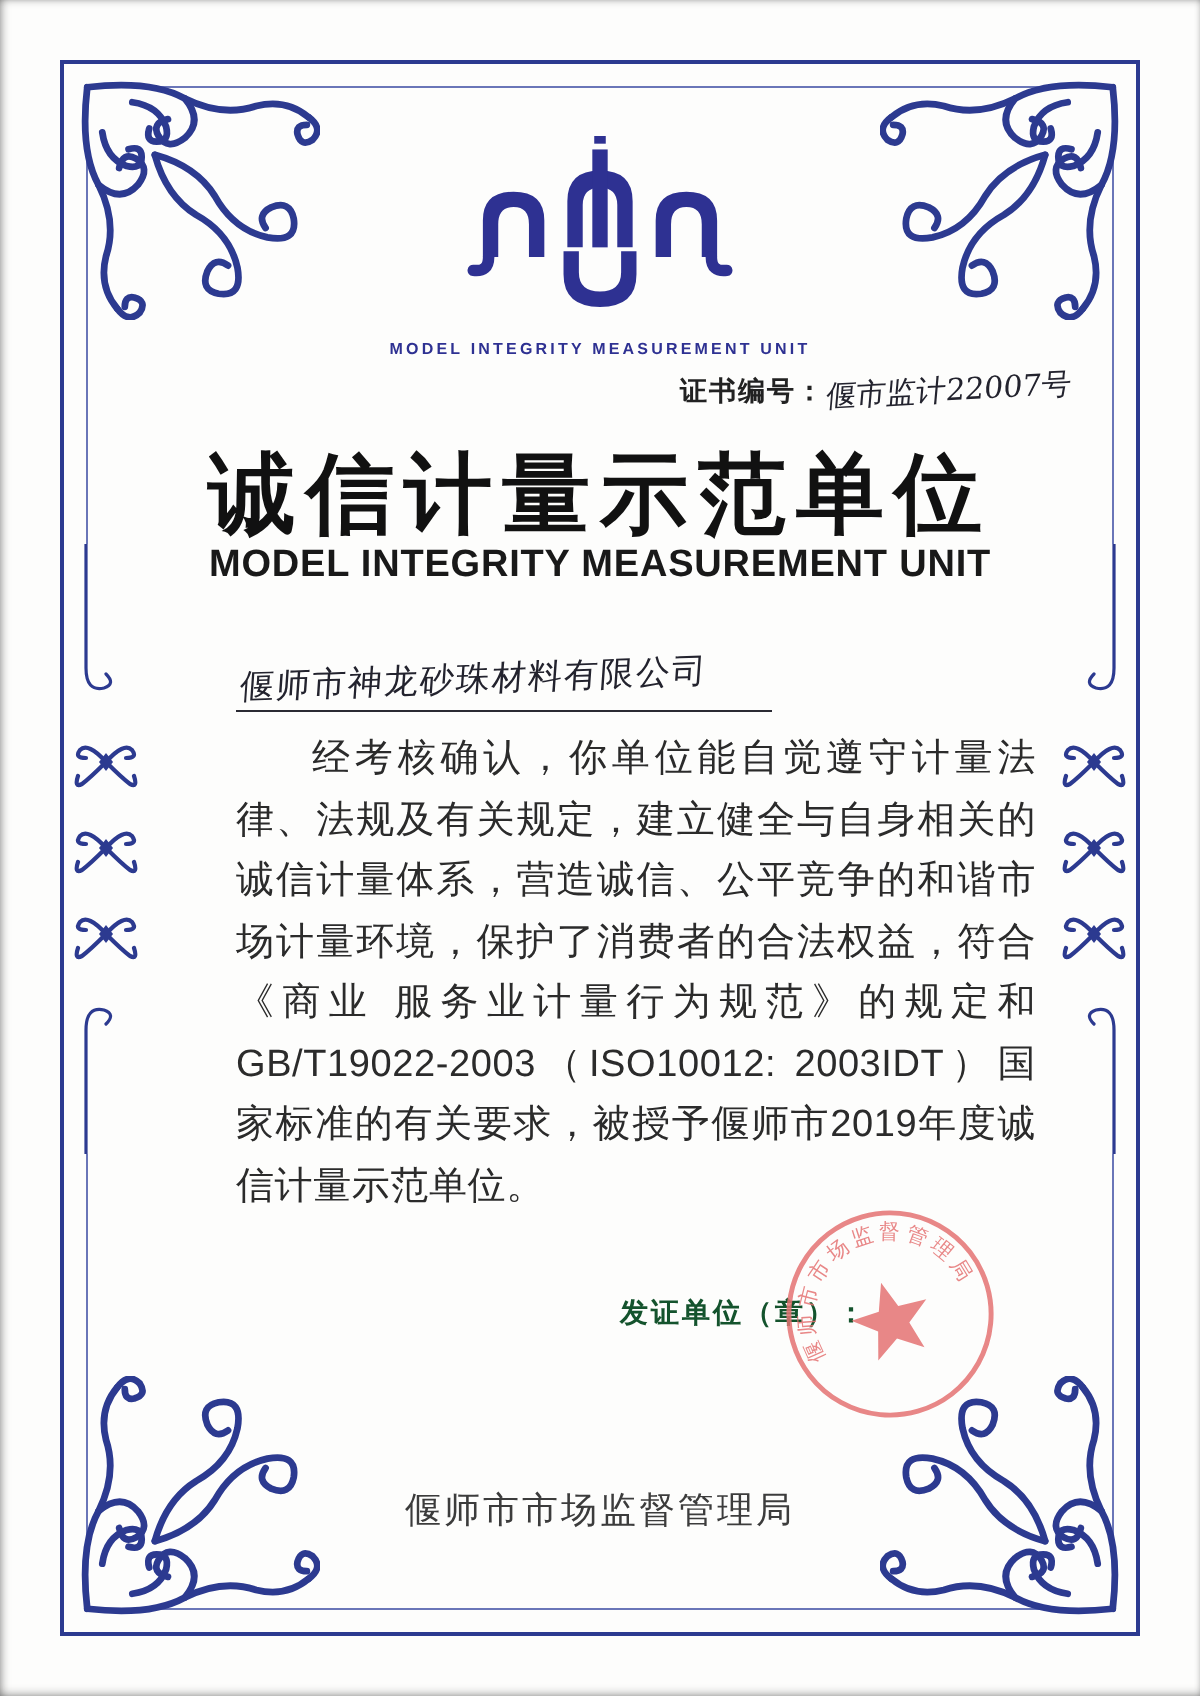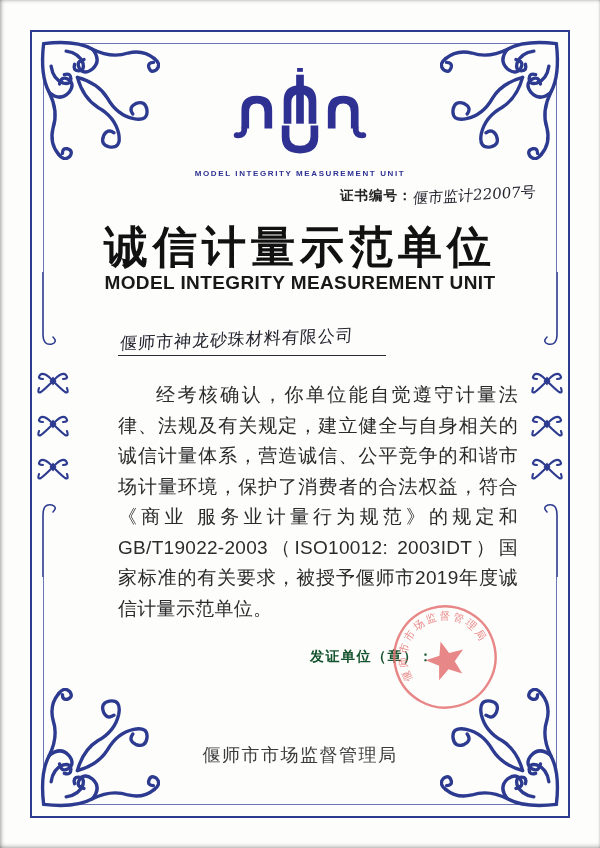--- a/index.html
+++ b/index.html
@@ -68,21 +68,21 @@
     font-size:19px;letter-spacing:.4px;
   }
   
   .company{
     position:absolute;left:118px;top:328px;width:260px;
     border-bottom:1.5px solid #2a2a33;padding:0 6px 4px 2px;
   }
   .company .handwriting{font-size:17px;letter-spacing:1px;}
   
   .body-text{
-    position:absolute;left:118px;top:380px;width:400px;margin:0;
+    position:absolute;left:118px;top:365px;width:400px;margin:0;
     font-size:19px;line-height:30.5px;color:#2b2b2b;
     text-align:justify;text-indent:2em;letter-spacing:.3px;
   }
   
   .issuer-row{
     position:absolute;left:310px;top:648px;
     font-size:14px;color:#14532d;letter-spacing:1.5px;font-weight:bold;
     font-family:"Liberation Serif",serif;white-space:nowrap;
   }
   .seal{

